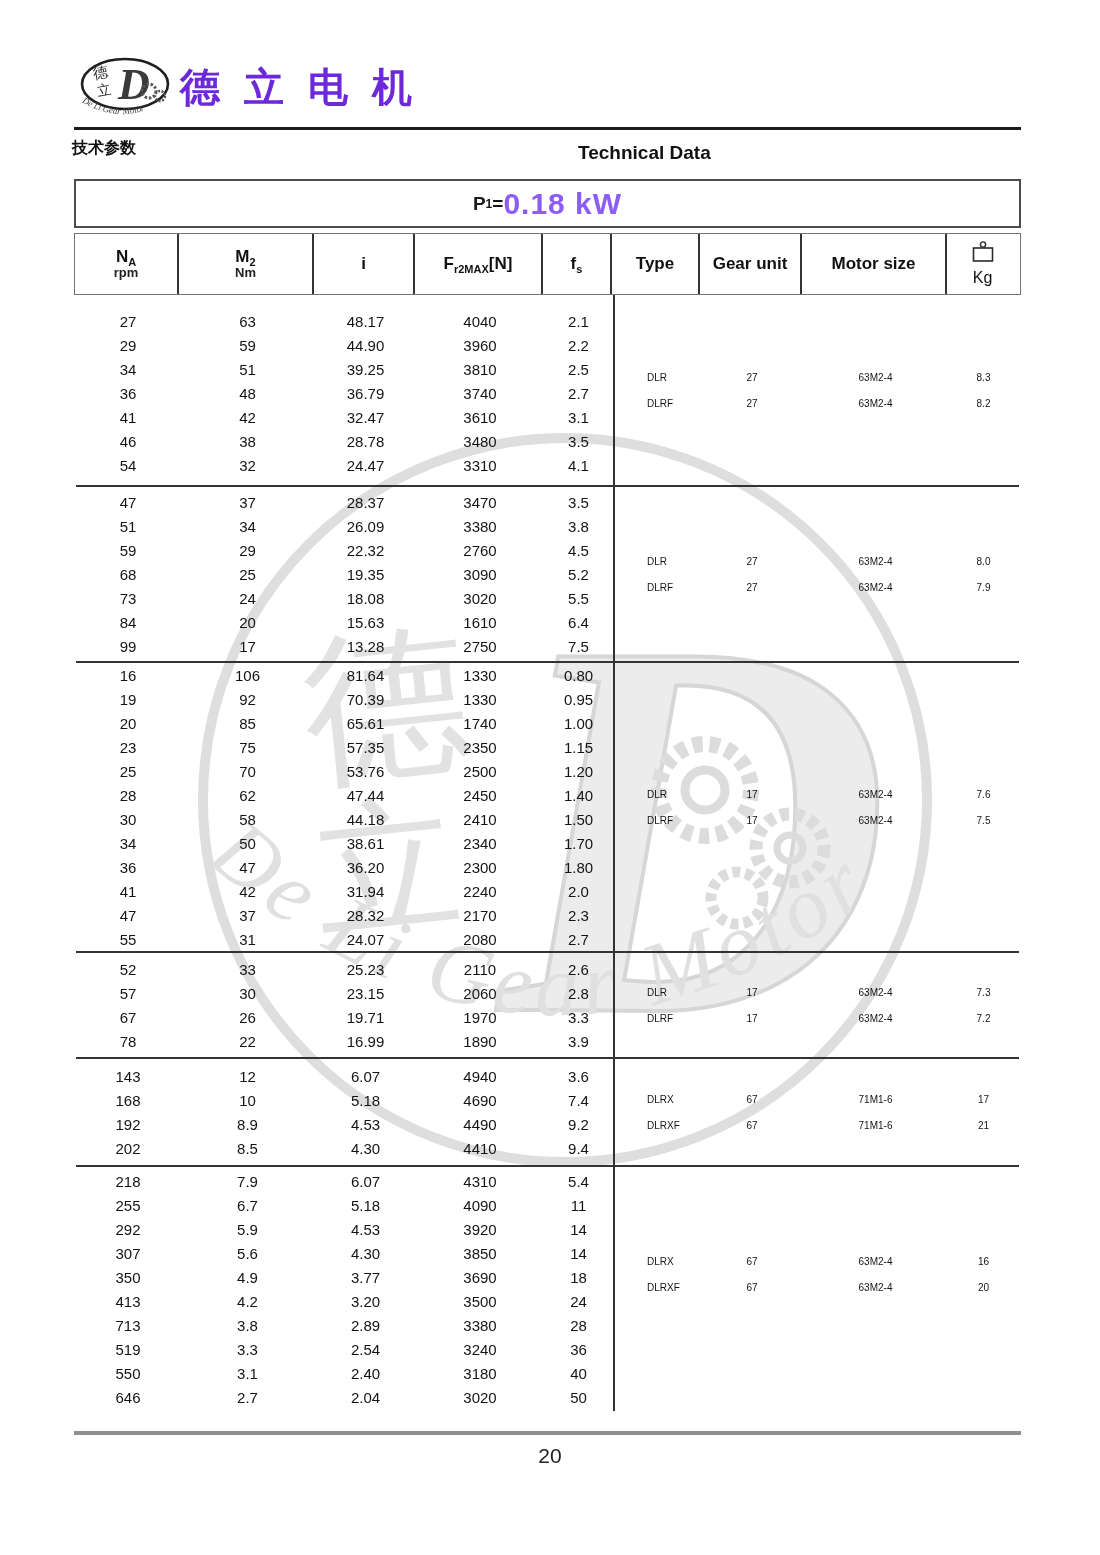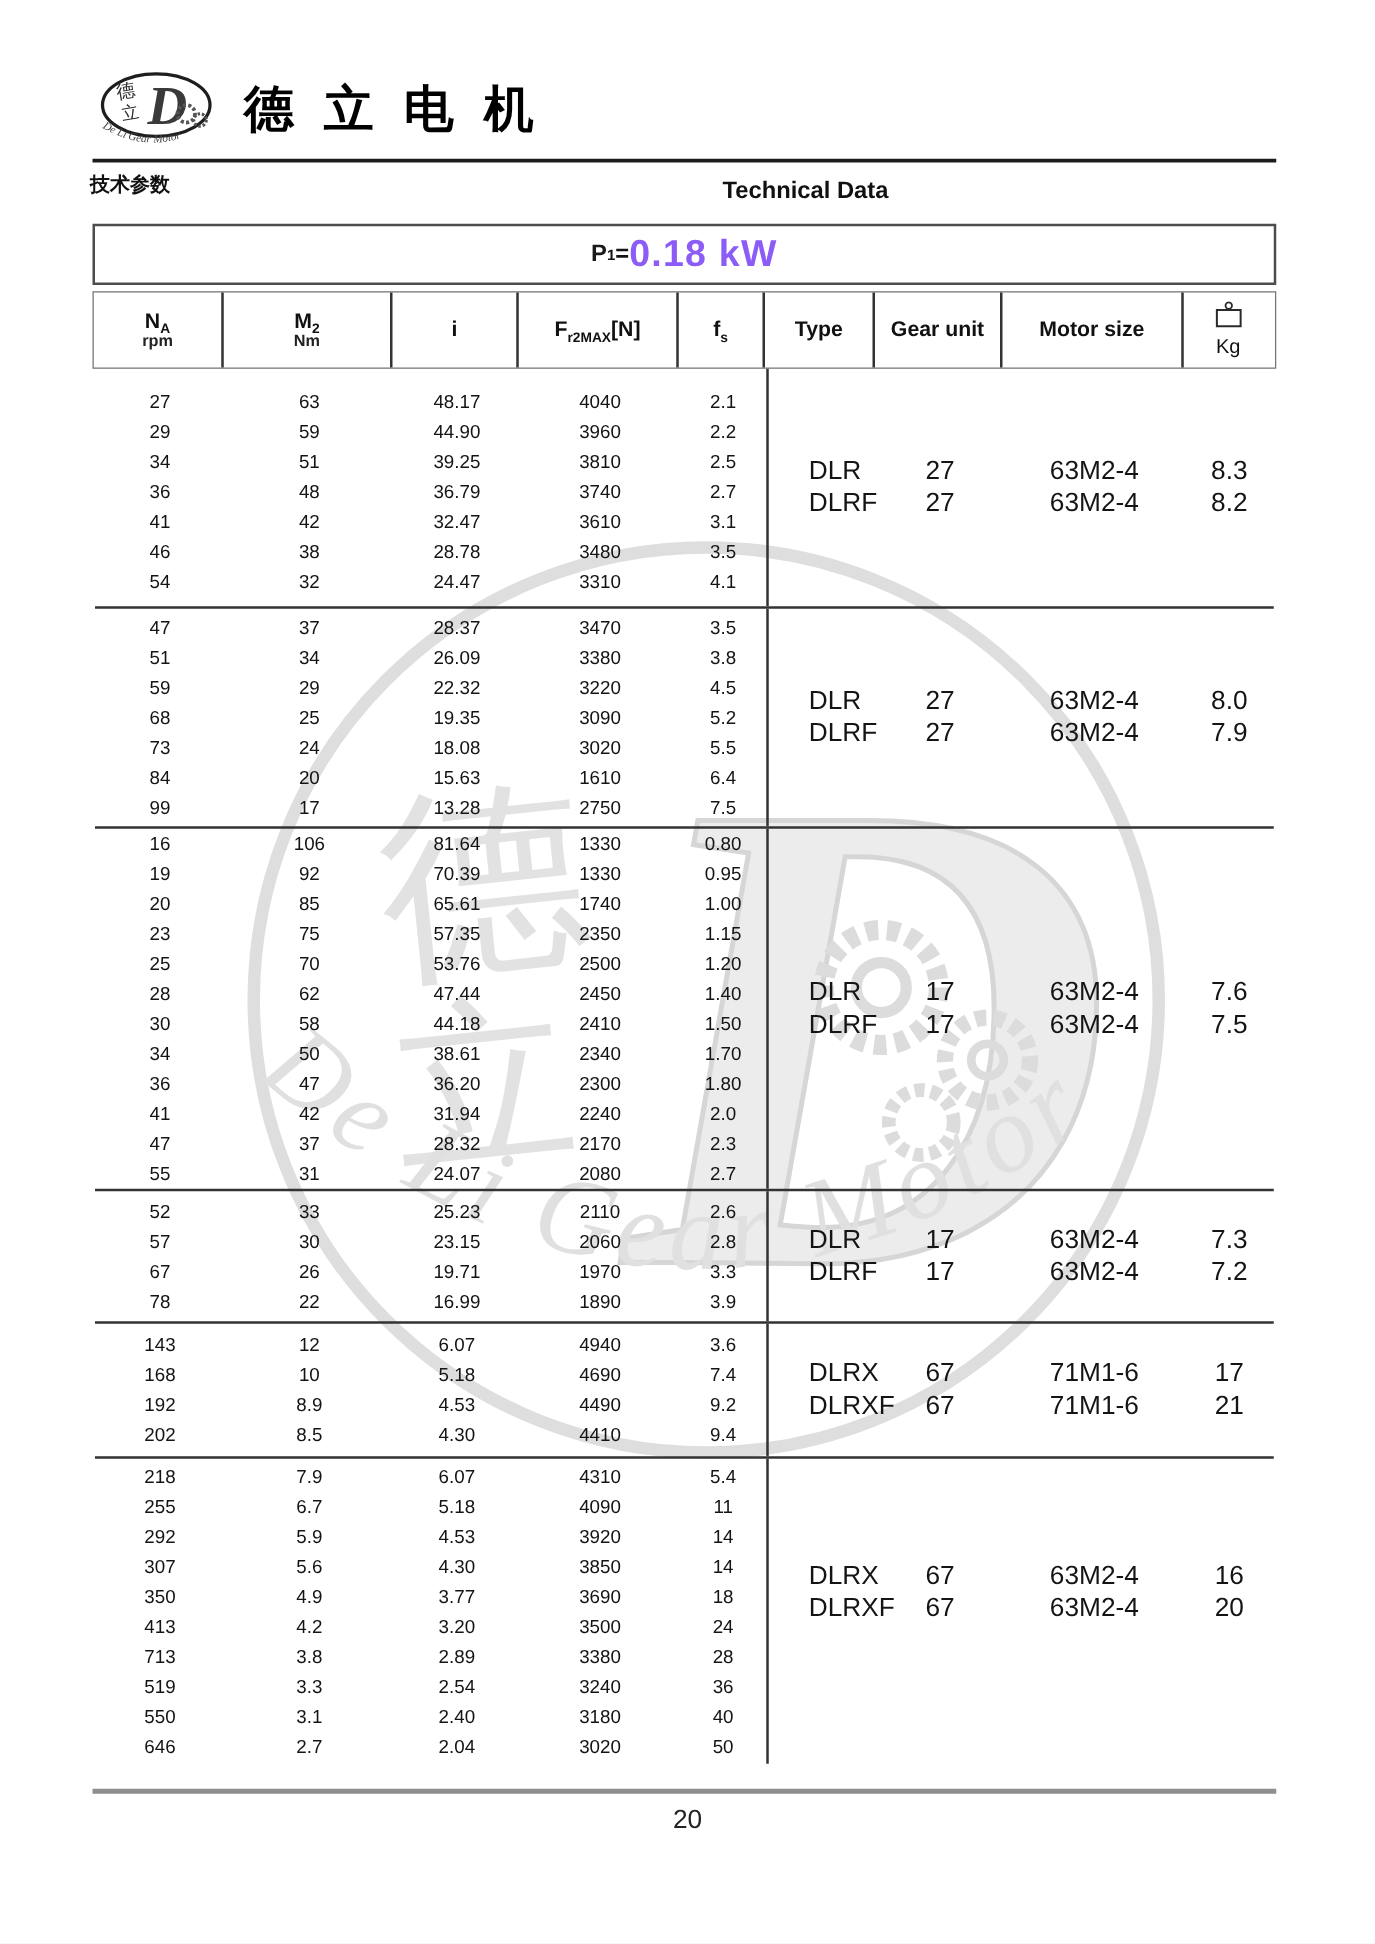--- a/index.html
+++ b/index.html
@@ -7,21 +7,21 @@
     position:relative;width:1100px;height:1555px;margin:0 auto;background:#ffffff;
     font-family:"Liberation Sans", sans-serif;color:#141414;overflow:hidden;
   }
   
   .watermark{position:absolute;left:0;top:0;z-index:0;pointer-events:none;}
   
   .hdr-logo{position:absolute;left:72px;top:53px;z-index:1;}
   .brand-name{
     position:absolute;left:180px;top:60px;z-index:1;
     font-family:"Liberation Serif", serif;font-weight:bold;font-size:40px;
-    letter-spacing:24px;color:#000000;white-space:nowrap;margin-left:15px;
+    letter-spacing:24px;color:#6d28d9;white-space:nowrap;
   }
   .top-rule{position:absolute;left:74px;top:127px;width:947px;height:3px;background:#1c1c1c;z-index:1;}
   .sec-title-cn{position:absolute;left:72px;top:138px;z-index:1;font-size:16px;font-weight:bold;color:#111;}
   .sec-title-en{position:absolute;left:578px;top:142px;z-index:1;font-size:19px;font-weight:bold;color:#111;}
   
   .power-box{
     position:absolute;left:74px;top:179px;width:947px;height:49px;z-index:1;
     border:2px solid #4c4c4c;box-sizing:border-box;background:transparent;
     display:flex;align-items:center;justify-content:center;
   }
@@ -53,21 +53,21 @@
   .block:nth-child(3){padding:0;}
   .block:nth-child(4){padding:4px 0 4px 0;}
   .block:nth-child(5){padding:5px 0 5px 0;}
   .block:nth-child(6){padding:2px 0 2px 0;border-bottom:none;}
   .block::after{content:'';position:absolute;left:537px;top:0;bottom:0;width:2px;background:#333;}
   .trow{display:flex;height:24px;align-items:center;}
   .tcell{font-size:15px;text-align:center;color:#141414;}
   .cna{width:104px;} .cm2{width:135px;} .ci{width:101px;} .cfr{width:128px;} .cfs{width:69px;}
   .type-group{position:absolute;left:537px;top:50%;transform:translateY(-50%);width:406px;}
   .block:nth-child(6) .type-group{top:calc(50% - 15px);}
-  .vrow{display:flex;height:26px;align-items:center;font-size:21px;color:#141414;}
+  .vrow{display:flex;height:26px;align-items:center;font-size:10px;color:#141414;}
   .vtype{width:88px;box-sizing:border-box;padding-left:34px;text-align:left;}
   .vgear{width:102px;text-align:center;}
   .vmotor{width:145px;text-align:center;}
   .vkg{width:71px;text-align:center;}
   
   .footer-rule{position:absolute;left:74px;top:1431px;width:947px;height:4px;background:#8f8f8f;z-index:1;}
   .page-num{position:absolute;left:0;top:1444px;width:1100px;text-align:center;font-size:21px;color:#222;z-index:1;}
 </style>
 </head>
 <body>
@@ -235,21 +235,21 @@
           <div class="tcell cna">51</div>
           <div class="tcell cm2">34</div>
           <div class="tcell ci">26.09</div>
           <div class="tcell cfr">3380</div>
           <div class="tcell cfs">3.8</div>
         </div>
         <div class="trow">
           <div class="tcell cna">59</div>
           <div class="tcell cm2">29</div>
           <div class="tcell ci">22.32</div>
-          <div class="tcell cfr">3220</div>
+          <div class="tcell cfr">2760</div>
           <div class="tcell cfs">4.5</div>
         </div>
         <div class="trow">
           <div class="tcell cna">68</div>
           <div class="tcell cm2">25</div>
           <div class="tcell ci">19.35</div>
           <div class="tcell cfr">3090</div>
           <div class="tcell cfs">5.2</div>
         </div>
         <div class="trow">

